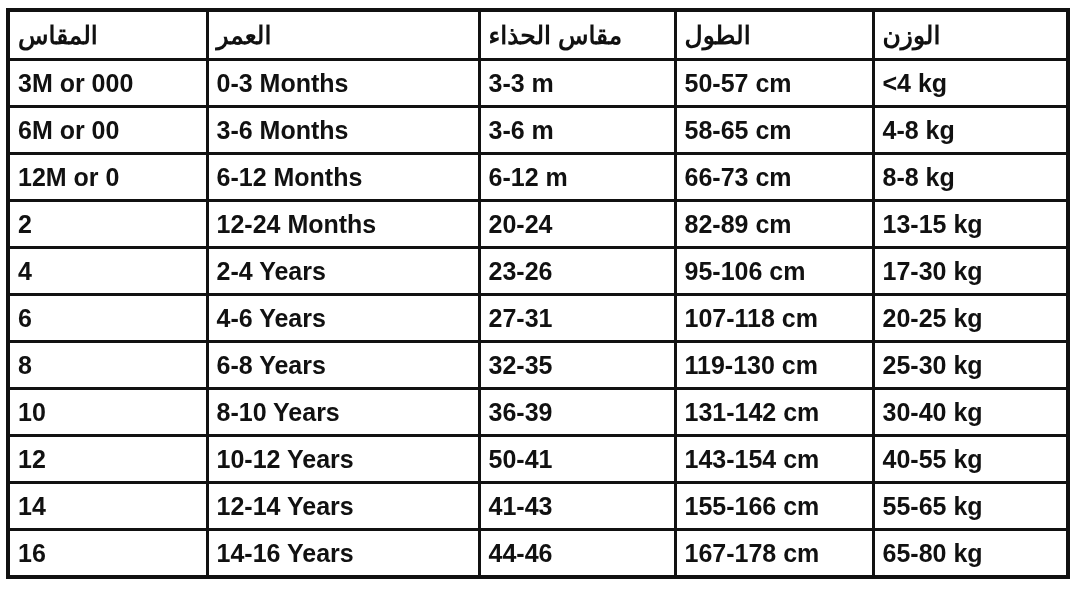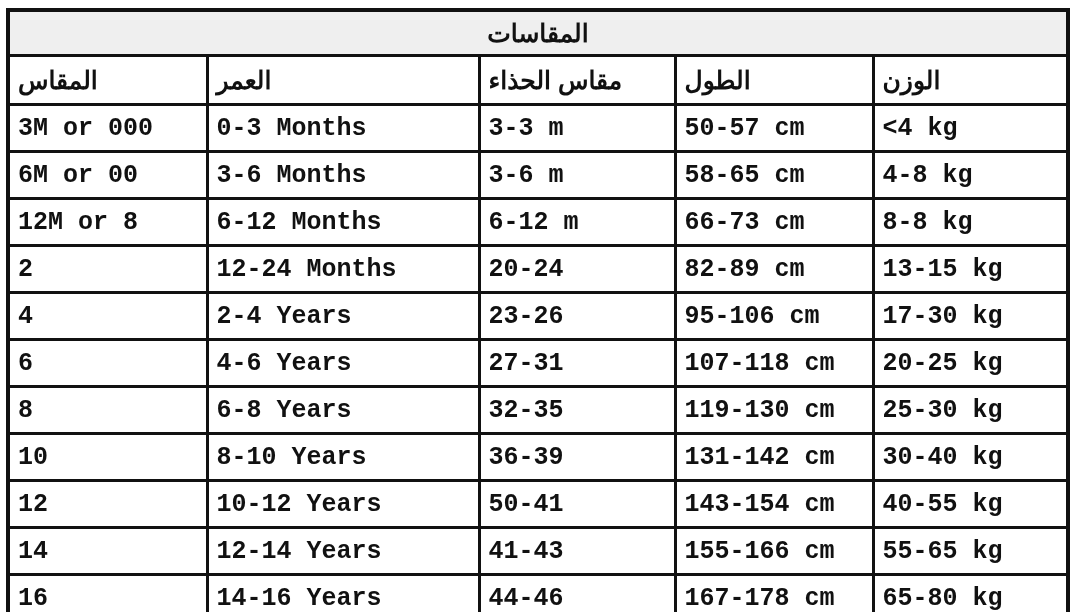--- a/index.html
+++ b/index.html
@@ -47,21 +47,20 @@
   .head-cell {
     text-align: left;
     font-size: 26px;
     height: 46px !important;
   }
   .data-cell {
     text-align: right;
     direction: rtl;
     font-weight: 700;
     font-size: 25px;
-    font-family: Liberation Mono, monospace;
   }
   .data-cell.ltr {
     direction: ltr;
     text-align: left;
   }
   col.c-weight { width: 195px; }
   col.c-height { width: 198px; }
   col.c-shoe   { width: 196px; }
   col.c-age    { width: 272px; }
   col.c-size   { width: 199px; }
@@ -72,23 +71,20 @@
 <div class="sheet">
   <table class="size-table">
     <colgroup>
       <col class="c-weight">
       <col class="c-height">
       <col class="c-shoe">
       <col class="c-age">
       <col class="c-size">
     </colgroup>
     <thead>
-      <tr>
-        <th class="title-cell" colspan="5">المقاسات</th>
-      </tr>
       <tr>
         <th class="head-cell">الوزن</th>
         <th class="head-cell">الطول</th>
         <th class="head-cell">مقاس الحذاء</th>
         <th class="head-cell">العمر</th>
         <th class="head-cell">المقاس</th>
       </tr>
     </thead>
     <tbody>
       <tr>
@@ -103,21 +99,21 @@
         <td class="data-cell ltr">58-65 cm</td>
         <td class="data-cell ltr">3-6 m</td>
         <td class="data-cell ltr">3-6 Months</td>
         <td class="data-cell ltr">6M or 00</td>
       </tr>
       <tr>
         <td class="data-cell ltr">8-8 kg</td>
         <td class="data-cell ltr">66-73 cm</td>
         <td class="data-cell ltr">6-12 m</td>
         <td class="data-cell ltr">6-12 Months</td>
-        <td class="data-cell ltr">12M or 8</td>
+        <td class="data-cell ltr">12M or 0</td>
       </tr>
       <tr>
         <td class="data-cell ltr">13-15 kg</td>
         <td class="data-cell ltr">82-89 cm</td>
         <td class="data-cell ltr">20-24</td>
         <td class="data-cell ltr">12-24 Months</td>
         <td class="data-cell ltr">2</td>
       </tr>
       <tr>
         <td class="data-cell ltr">17-30 kg</td>

